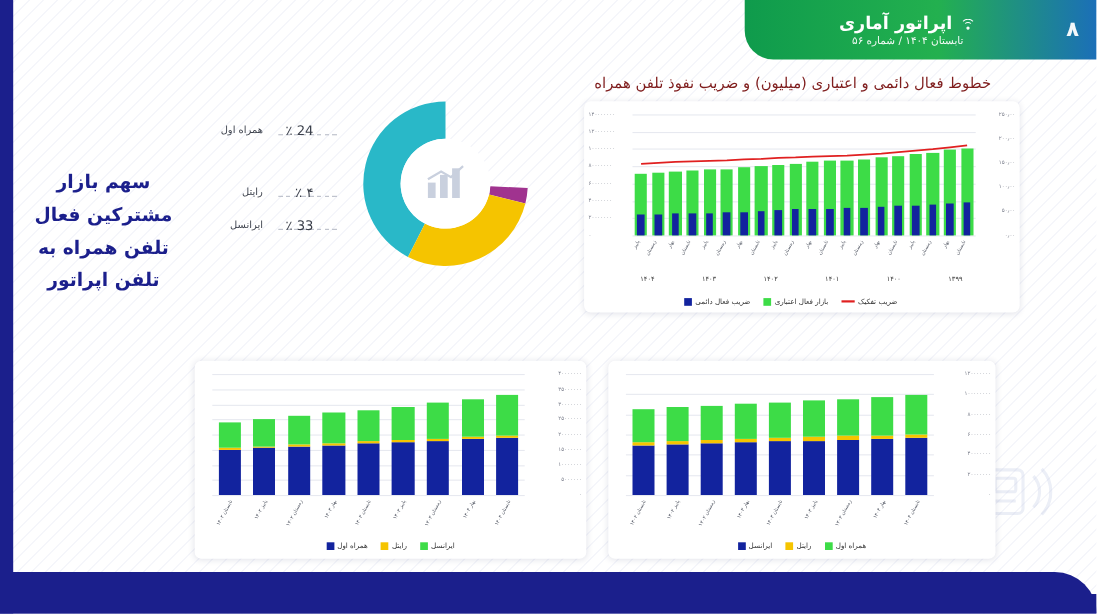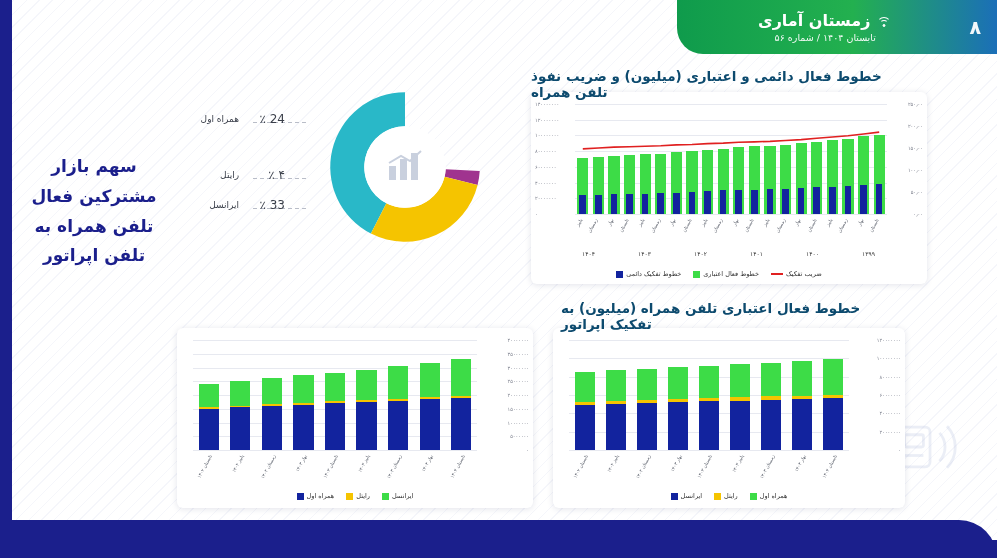--- a/index.html
+++ b/index.html
@@ -86,24 +86,24 @@
 
   
   .card {
     position: absolute;
     background: #ffffff;
     border-radius: 6px;
     box-shadow: 0 1px 6px rgba(30,40,90,0.13);
     z-index: 3;
   }
   .chart-title {
-    color: #0c4a6e;
-    font-weight: bold;
+    color: #7f1d1d;
+    font-weight: normal;
     font-size: 13.5px;
-    text-align: left;
+    text-align: right;
     direction: rtl;
     z-index: 4;
     position: absolute;
   }
 
   
   .plot { position: absolute; }
   .grid-line {
     position: absolute; left: 0; right: 0;
     height: 1px; background: #e7e9f0;
@@ -180,21 +180,21 @@
 
   <div class="header">
     <div class="header-num">۸</div>
     <div class="header-texts">
       <div class="header-title">
         <span class="wifi-ico">
             <span></span>
             <span></span>
             <span></span>
           </span>
-        <span>زمستان آماری</span>
+        <span>اپراتور آماری</span>
       </div>
       <div class="header-sub">تابستان ۱۴۰۴ / شماره ۵۶</div>
     </div>
   </div>
 
   <div class="chart-title" style="right:96px; top:68px; width:370px;">خطوط فعال دائمی و اعتباری (میلیون) و ضریب نفوذ تلفن همراه</div>
 
   <div class="card" style="right:70px; top:92px; width:396px; height:192px;">
     <div class="plot" id="plot-top-left" style="left:44px; right:40px; top:12px; height:110px;">
         <div class="grid-line" style="top: 0%;"></div>
@@ -333,25 +333,25 @@
         <div class="year-tick" style="right: 52px; top: 158px;">۱۳۹۹</div>
         <div class="year-tick" style="right: 108px; top: 158px;">۱۴۰۰</div>
         <div class="year-tick" style="right: 164px; top: 158px;">۱۴۰۱</div>
         <div class="year-tick" style="right: 220px; top: 158px;">۱۴۰۲</div>
         <div class="year-tick" style="right: 276px; top: 158px;">۱۴۰۳</div>
         <div class="year-tick" style="right: 332px; top: 158px;">۱۴۰۴</div>
       </div>
     <div class="legend" id="legend-top-left" style="right:40px; left:20px; bottom:6px; justify-content:center;">
         <div class="legend-item">
           <span class="legend-swatch" style="background: rgb(18, 35, 158);"></span>
-          <span>خطوط تفکیک دائمی</span>
+          <span>ضریب فعال دائمی</span>
         </div>
         <div class="legend-item">
           <span class="legend-swatch" style="background: rgb(61, 220, 71);"></span>
-          <span>خطوط فعال اعتباری</span>
+          <span>بازار فعال اعتباری</span>
         </div>
         <div class="legend-item">
           <span class="legend-swatch line" style="background: rgb(224, 32, 32);"></span>
           <span>ضریب تفکیک</span>
         </div>
       </div>
   </div>
 
   <div class="donut-wrap" style="right:492px; top:82px; width:200px; height:170px;">
     <svg viewBox="0 0 200 200" width="200" height="170" style="overflow:visible">
@@ -382,21 +382,20 @@
   <div class="callout-line" style="right:690px; top:178px; width:54px;"></div>
   <div class="callout-value" style="right:712px; top:168px;">۴ ٪</div>
   <div class="callout-label" style="right:758px; top:170px;">رایتل</div>
 
   <div class="callout-line" style="right:690px; top:208px; width:54px;"></div>
   <div class="callout-value" style="right:712px; top:198px;">33 ٪</div>
   <div class="callout-label" style="right:758px; top:200px;">ایرانسل</div>
 
   <div class="side-title" style="right:828px; top:152px; width:150px;">سهم بازار مشترکین فعال تلفن همراه به تلفن اپراتور</div>
 
-  <div class="chart-title" style="right:100px; top:300px; width:336px;">خطوط فعال اعتباری تلفن همراه (میلیون) به تفکیک اپراتور</div>
 
   <div class="card" style="right:92px; top:328px; width:352px; height:180px;">
     <div class="plot" id="plot-bottom-left" style="left:16px; right:56px; top:12px; height:110px;">
         <div class="grid-line" style="top: 0%;"></div>
         <div class="grid-line" style="top: 16.6667%;"></div>
         <div class="grid-line" style="top: 33.3333%;"></div>
         <div class="grid-line" style="top: 50%;"></div>
         <div class="grid-line" style="top: 66.6667%;"></div>
         <div class="grid-line" style="top: 83.3333%;"></div>
         <div class="grid-line" style="top: 100%;"></div>

